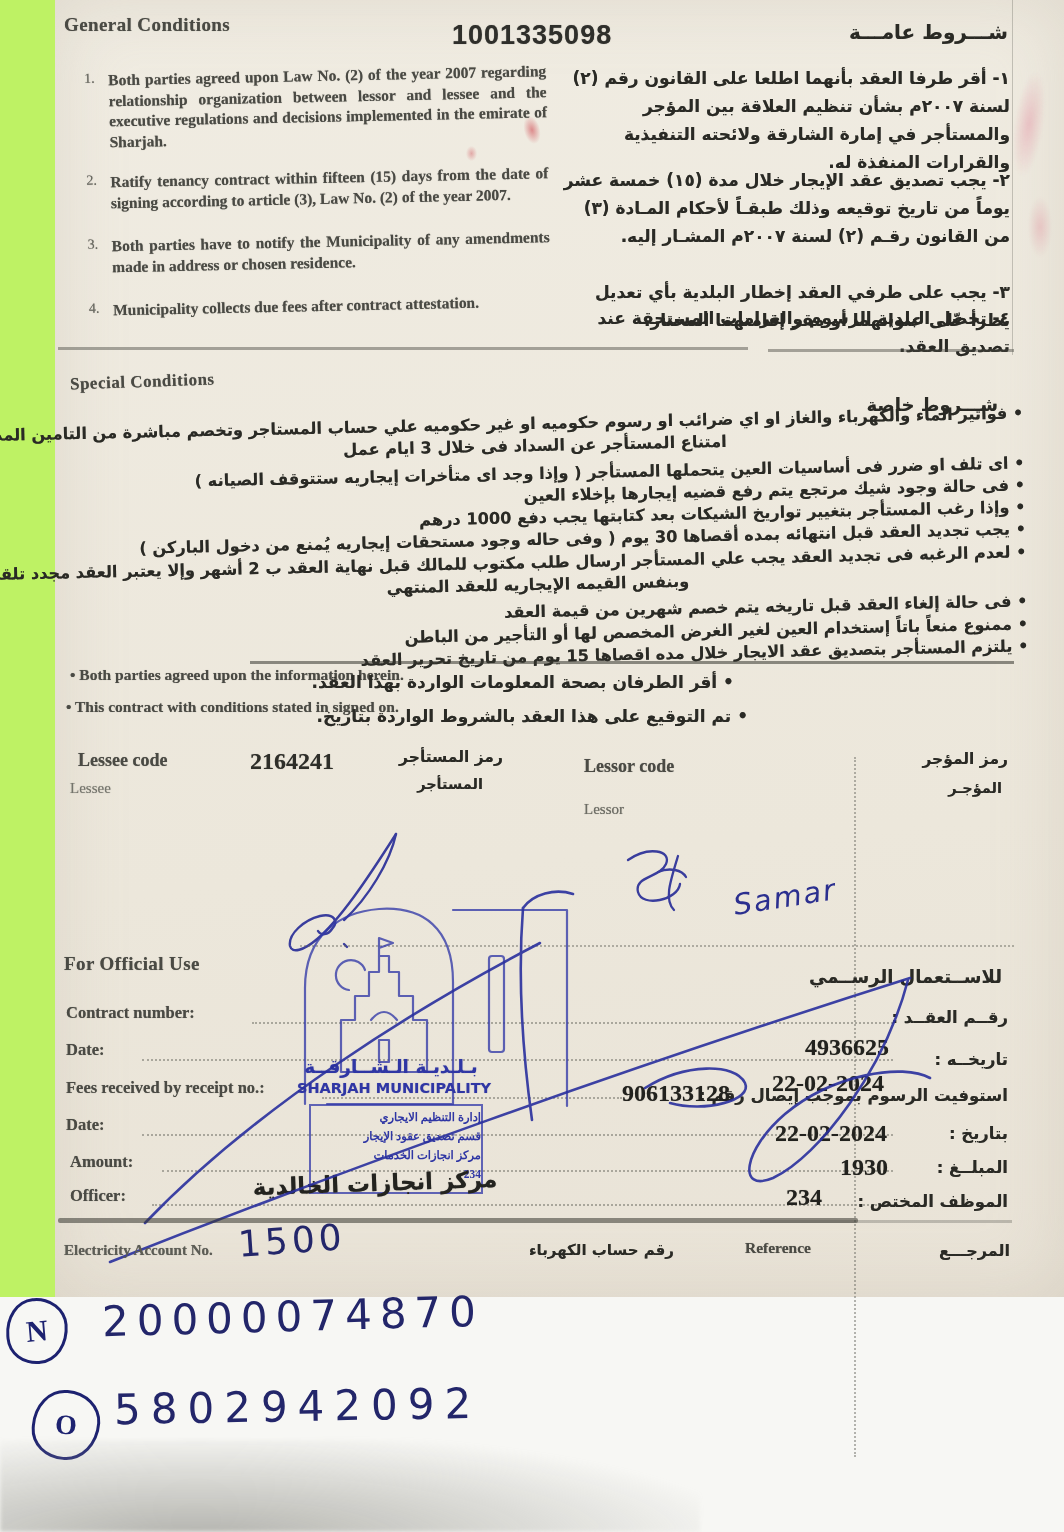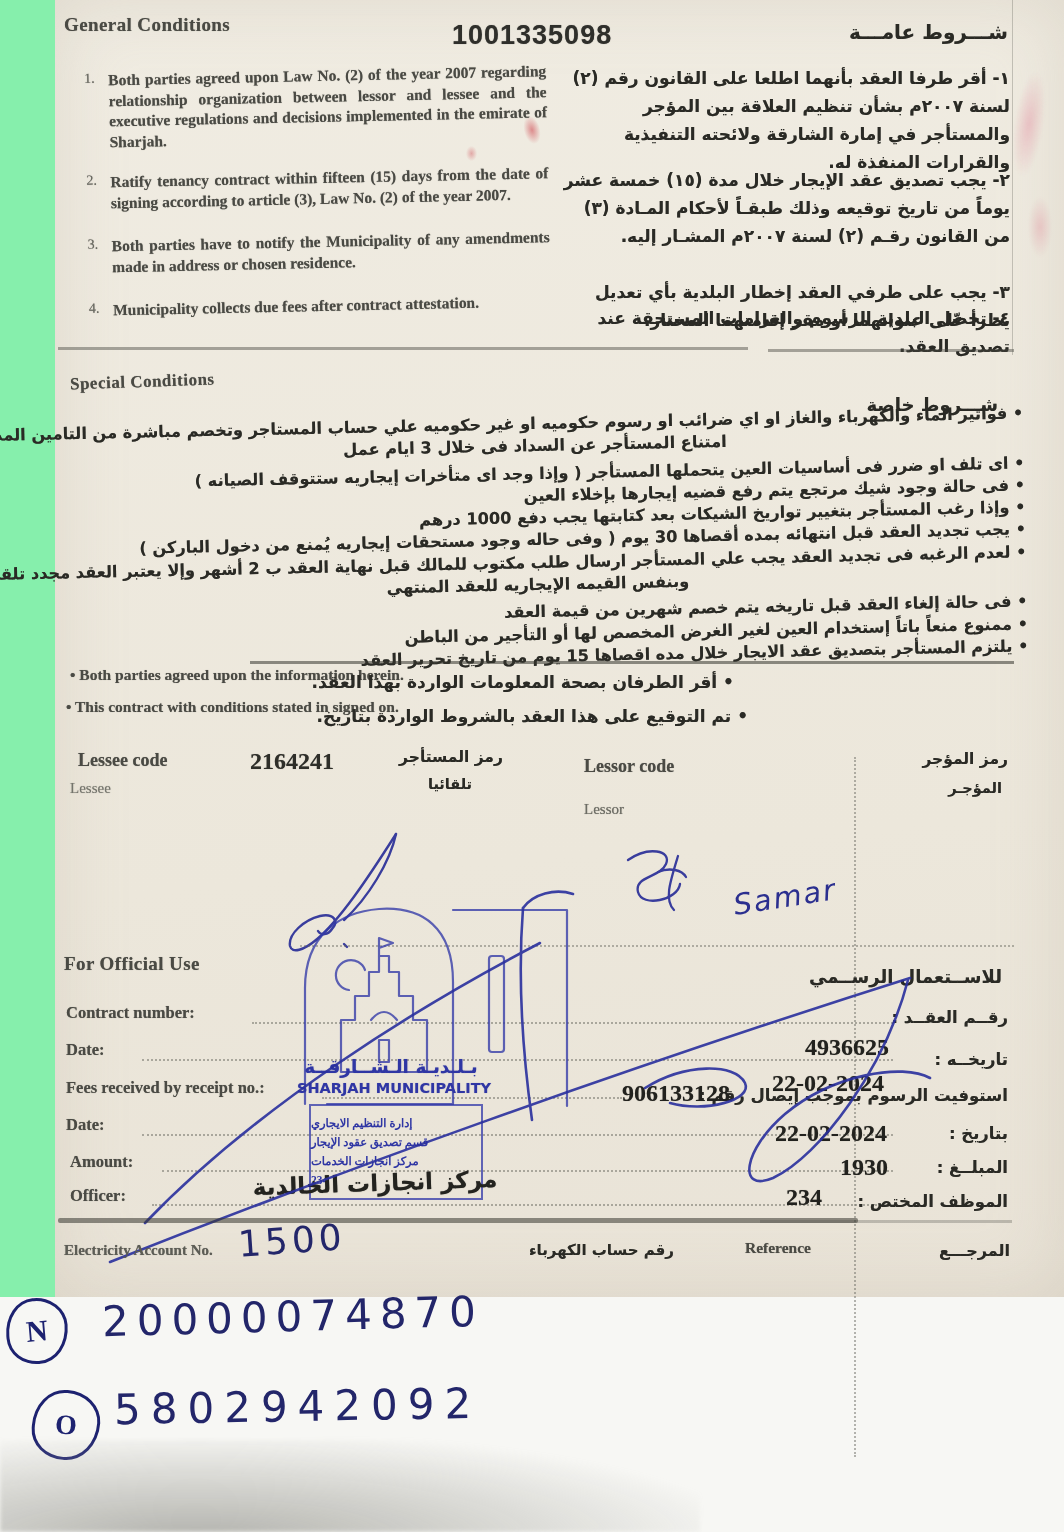--- a/index.html
+++ b/index.html
@@ -1,17 +1,17 @@
 <!DOCTYPE html>
 <html><head>
 <meta charset="utf-8">
 <style>
   html,body{margin:0;padding:0;background:#f5f4f0;}
   #root{position:relative;width:1064px;height:1532px;overflow:hidden;
-        font-family:"Liberation Serif",serif;background:#86efac;text-decoration:underline;}
+        font-family:"Liberation Serif",serif;background:#bef264;text-decoration:underline;}
   .abs{position:absolute;}
   .paper{left:55px;top:0;width:1009px;height:1297px;
          background:linear-gradient(175deg,#f0ece2 0%,#ece7db 65%,#e9e3d7 100%);
          box-shadow:inset 0 0 70px rgba(180,170,150,.28);}
   .bottom-white{left:0;top:1297px;width:1064px;height:235px;background:#f7f7f4;}
   .scan-shadow{left:0;top:1440px;width:700px;height:92px;
       background:radial-gradient(ellipse at 28% 105%,rgba(135,135,128,.6),rgba(165,165,158,.35) 45%,rgba(180,180,172,0) 78%);
       filter:blur(2px);}
   .en{color:#4a4a44;text-shadow:0 0 .7px rgba(70,70,64,.65);}
   .ar{font-family:"DejaVu Sans",sans-serif;direction:rtl;color:#2a2a25;
@@ -59,21 +59,21 @@
   .fo-lab-ar{font-size:16.5px;font-weight:bold;white-space:nowrap;}
   .dotline{border-top:2px dotted rgba(115,115,106,.55);height:0;}
   .fo-val{font-size:24px;color:#22221e;text-shadow:0 0 .7px rgba(35,35,30,.55);}
   
   .stamp{left:283px;top:892px;width:320px;height:330px;}
   .stamp-txt{position:absolute;color:#2f36a4;font-family:"DejaVu Sans",sans-serif;
              text-shadow:0 0 1px rgba(48,55,165,.45);}
   .stamp-ar{left:10px;top:164px;width:196px;text-align:center;font-size:18.5px;font-weight:bold;letter-spacing:1px;direction:rtl;}
   .stamp-en{left:8px;top:188px;width:206px;text-align:center;font-size:14.5px;font-weight:bold;}
   .stamp-box{position:absolute;left:26px;top:212px;width:170px;height:84px;
-             border:2px solid rgba(48,55,168,.75);direction:rtl;text-align:left;padding-top:8px;}
+             border:2px solid rgba(48,55,168,.75);direction:rtl;text-align:right;padding-top:2px;}
   .stamp-box div{font-size:11.5px;font-weight:bold;line-height:19px;color:#2f36a4;}
   .center-name{left:222px;top:1170px;width:306px;text-align:center;font-size:23px;font-weight:bold;
                color:#23231f;transform:rotate(-2deg);text-shadow:0 0 .8px rgba(30,30,26,.6);}
   
   .elec-en{left:64px;top:1242px;font-size:15px;color:#5c5c55;}
   .elec-val{left:238px;top:1220px;font-size:36px;color:#20224f;letter-spacing:4px;transform:rotate(-4deg);
             font-family:"DejaVu Sans",sans-serif;}
   .elec-ar{left:478px;top:1241px;width:196px;text-align:right;font-size:15px;font-weight:bold;}
   .ref-en{left:745px;top:1239px;font-size:15.5px;}
   .ref-ar{right:54px;top:1241px;font-size:16px;font-weight:bold;}
@@ -175,21 +175,21 @@
   <div class="abs hr-dark" style="left:250px;top:661px;width:764px;height:3px;"></div>
   <div class="abs en b agree-en1">• Both parties agreed upon the information herein.</div>
   <div class="abs en b agree-en2">• This contract with conditions stated in signed on.</div>
   <div class="abs ar agree-ar1">• أقر الطرفان بصحة المعلومات الواردة بهذا العقد.</div>
   <div class="abs ar agree-ar2">• تم التوقيع على هذا العقد بالشروط الواردة بتاريخ.</div>
 
   <div class="abs en b lessee-code">Lessee code</div>
   <div class="abs en lessee">Lessee</div>
   <div class="abs en b lessee-val">2164241</div>
   <div class="abs ar lessee-ar1">رمز المستأجر</div>
-  <div class="abs ar lessee-ar2">تلقائيا</div>
+  <div class="abs ar lessee-ar2">المستأجر</div>
   <div class="abs en b lessor-code">Lessor code</div>
   <div class="abs en lessor">Lessor</div>
   <div class="abs ar lessor-ar1">رمز المؤجر</div>
   <div class="abs ar lessor-ar2">المؤجـر</div>
   <div class="abs vdash"></div>
 
   <svg class="abs ink" style="left:268px;top:820px;" width="160" height="145" viewBox="0 0 160 145">
     <g fill="none" stroke="#2a2f98" stroke-width="2.4" opacity=".92">
       <path d="M128,14 C100,58 72,100 48,120"></path>
       <path d="M128,14 C122,42 100,78 76,100"></path>

